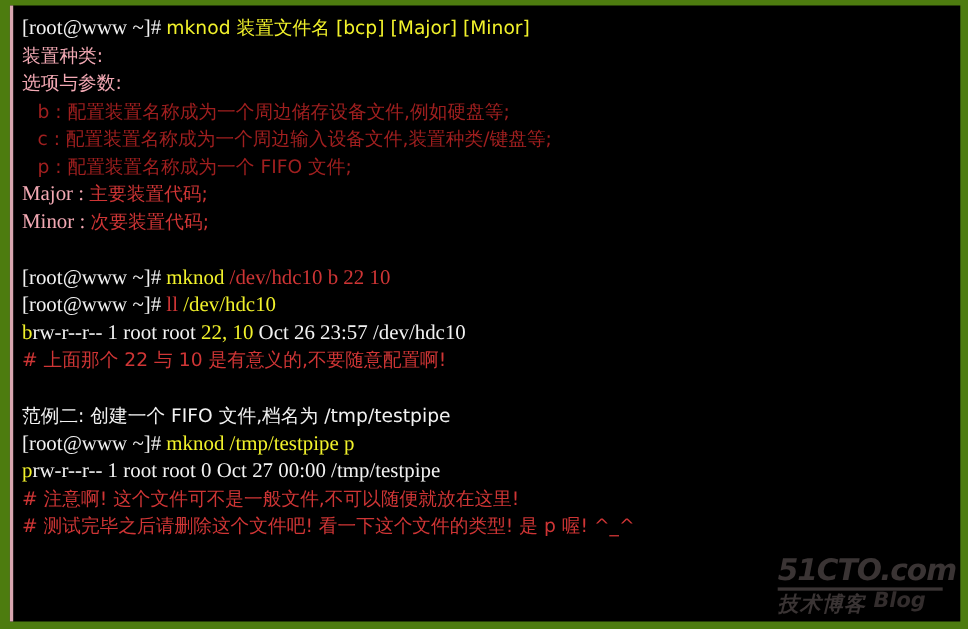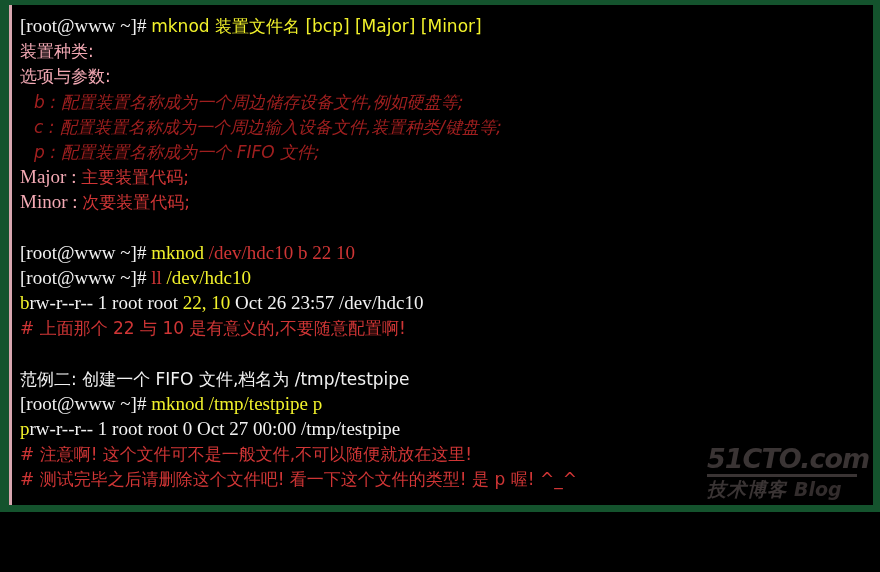--- a/index.html
+++ b/index.html
@@ -12,23 +12,23 @@
     width: 880px;
     height: 572px;
     overflow: hidden;
     font-family: "Liberation Serif", "DejaVu Serif", serif;
   }
 
   
   #screenshot {
     position: relative;
     width: 880px;
-    height: 512px;
+    height: 572px;
     box-sizing: border-box;
-    background: #14532d;
+    background: #4d7c0f;
     padding: 5px 7px 7px 9px;
   }
 
   #terminal {
     position: relative;
     box-sizing: border-box;
     width: 100%;
     height: 100%;
     background: #000000;
     border-left: 3px solid #d9a7b0;
@@ -45,21 +45,21 @@
   }
   .line.blank { }
 
   
   .c-white   { color: #f2f2f2; }
   .c-yellow  { color: #f2f22b; }
   .c-pink    { color: #f3a9b4; }
   .c-red     { color: #cf3535; }
   .c-darkred { color: #a01f1f; }
 
-  .indent1 { padding-left: 14px; font-style: italic; }
+  .indent1 { padding-left: 14px; }
 
   
   .cjk { font-family: "DejaVu Sans", "Liberation Sans", sans-serif; font-size: 17px; }
 
   
   #watermark {
     position: absolute;
     right: 14px;
     bottom: 6px;
     width: 152px;
@@ -77,21 +77,21 @@
     letter-spacing: -1px;
   }
   #watermark .wm-rule {
     height: 3px;
     background: #3a3434;
     margin: 1px 0 2px 0;
     width: 150px;
   }
   #watermark .wm-bot {
     display: flex;
-    align-items: center;
+    align-items: flex-start;
     gap: 7px;
   }
   #watermark .wm-cn {
     font-family: "DejaVu Sans", "Liberation Sans", sans-serif;
     font-weight: bold;
     font-size: 19px;
     line-height: 20px;
     color: #3a3434;
     letter-spacing: 1px;
   }

